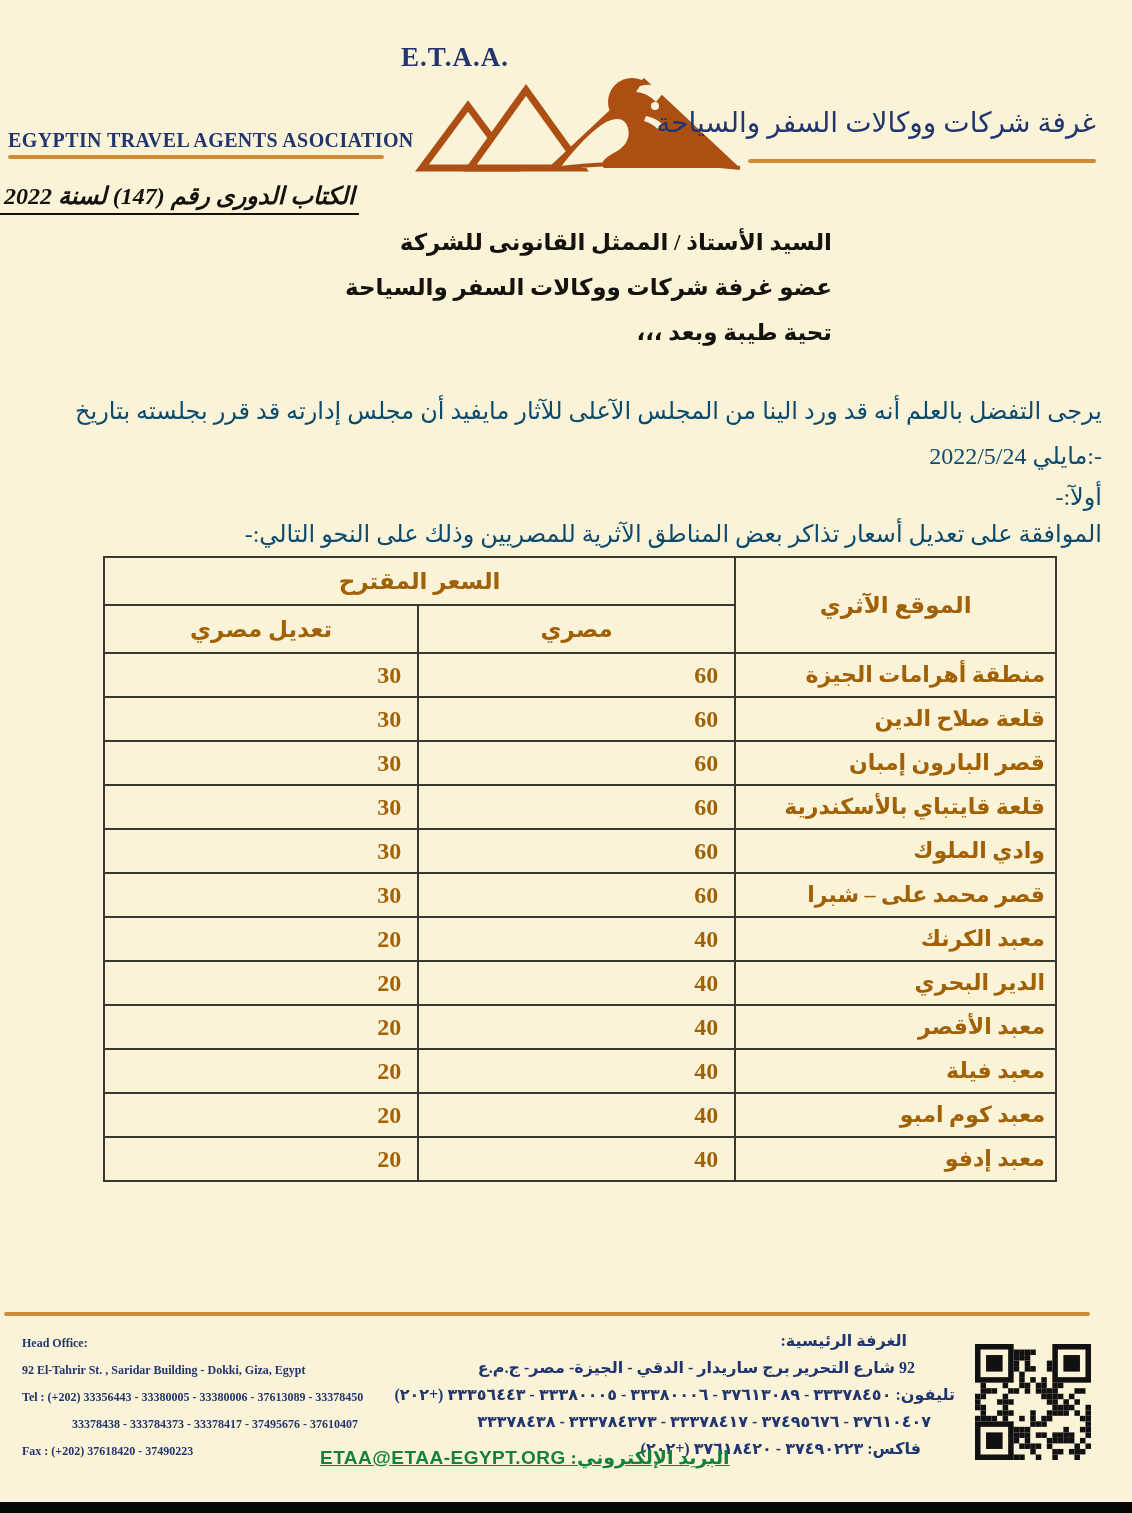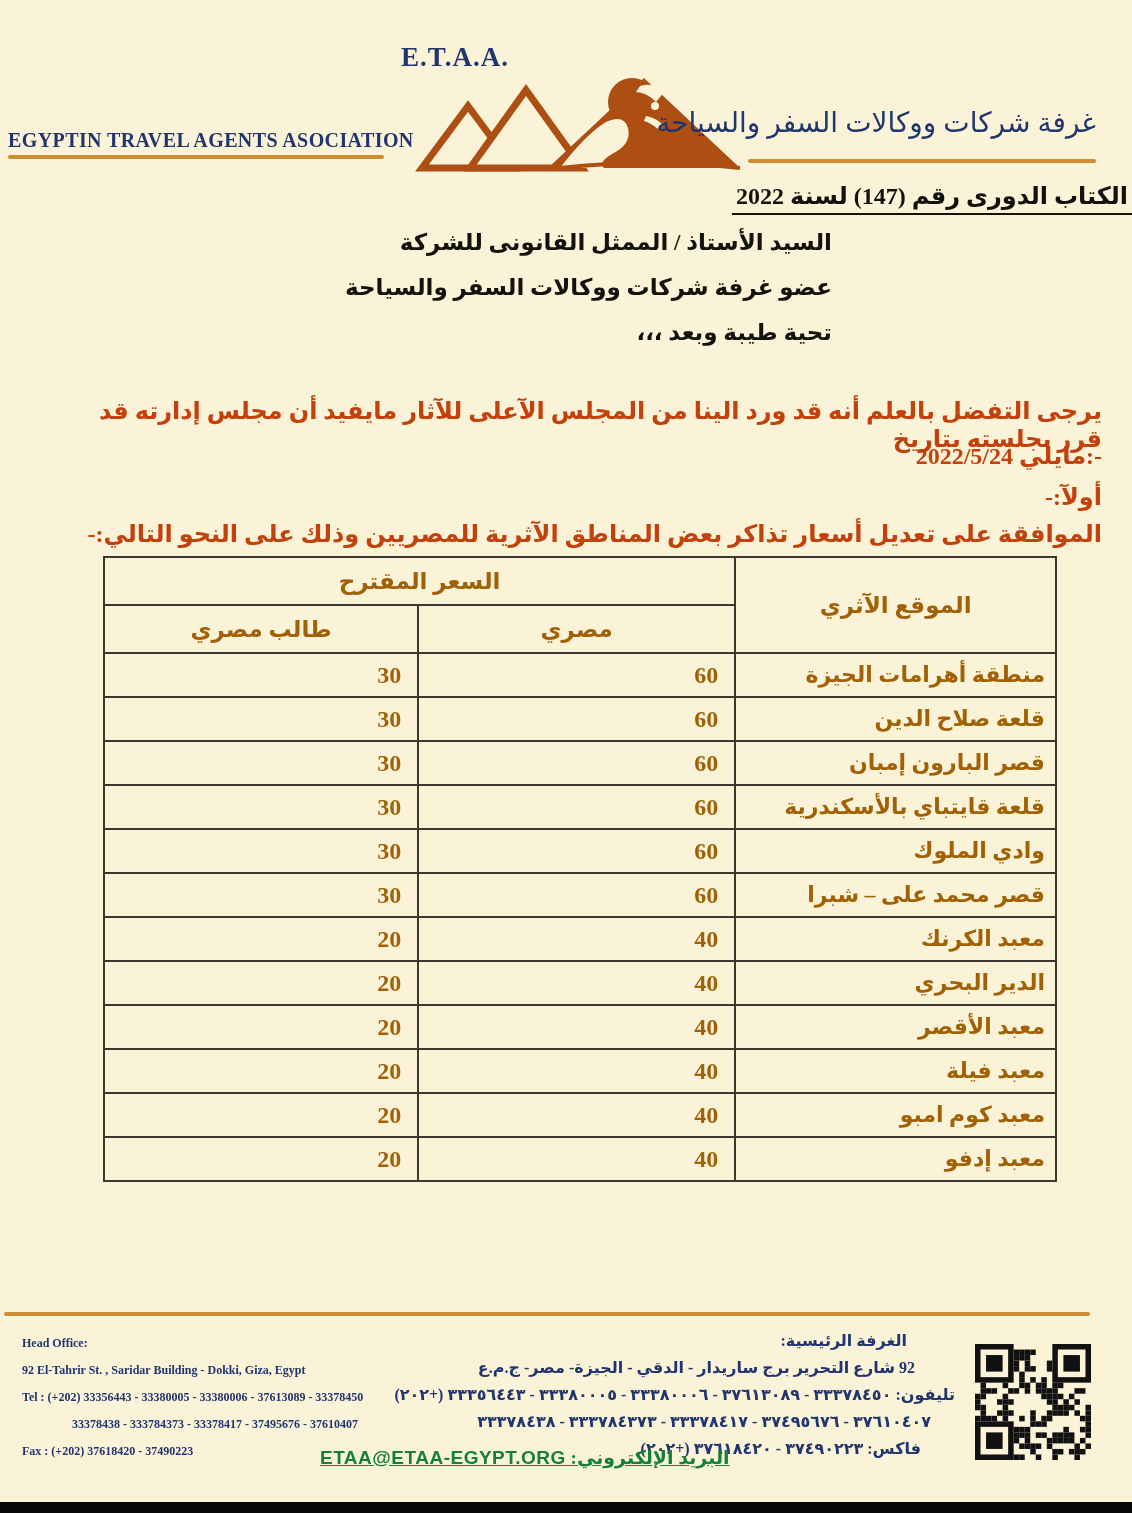--- a/index.html
+++ b/index.html
@@ -12,25 +12,25 @@
   .abs{position:absolute;}
   
   .etaa-abbrev{left:401px;top:42px;font-size:27px;font-weight:bold;color:#21356f;letter-spacing:1px;}
   .logo{left:410px;top:72px;width:332px;height:104px;}
   .org-en{left:8px;top:129px;font-size:20px;font-weight:bold;color:#21356f;letter-spacing:.4px;}
   .rule{height:4px;background:#cf8c33;border-radius:2px;}
   .rule-en{left:8px;top:155px;width:376px;}
   .rule-ar{left:748px;top:159px;width:348px;}
   .org-ar{right:36px;top:106px;font-size:28px;font-weight:normal;color:#21356f;direction:rtl;}
   
-  .title-line{left:0;top:182px;width:1132px;text-align:right;}
+  .title-line{left:0;top:182px;width:1132px;text-align:left;font-style:italic;}
   .title-line span{display:inline-block;font-size:24px;font-weight:bold;color:#14120d;border-bottom:2px solid #14120d;padding:0 4px 3px 4px;direction:rtl;}
   .recipients{right:300px;top:220px;text-align:right;direction:rtl;color:#14120d;font-weight:bold;font-size:23px;line-height:45px;}
   .recipients .indent{padding-left:42px;}
-  .bodyline{left:68px;right:30px;text-align:right;direction:rtl;color:#c2410c;font-weight:bold;font-size:24px;}
+  .bodyline{left:68px;right:30px;text-align:right;direction:rtl;color:#0c4a6e;font-weight:normal;font-size:24px;}
   .bl1{top:397px;}
   .bl2{top:442px;direction:ltr;}
   .bl3{top:483px;}
   .bl4{top:520px;}
   
   .price-table{left:103px;top:556px;width:954px;border-collapse:collapse;direction:rtl;table-layout:fixed;}
   .price-table td{border:2px solid #3a382f;color:#a16207;font-weight:bold;vertical-align:middle;}
   .price-table .hdr{font-size:23px;text-align:center;height:44px;}
   .price-table .site{font-size:22px;text-align:right;padding-right:10px;height:40px;}
   .price-table .num{font-size:24px;text-align:right;padding-right:16px;height:40px;}
@@ -92,21 +92,21 @@
       <col style="width:33.3%">
       <col style="width:33%">
     </colgroup>
   <tbody>
   <tr>
     <td class="hdr" rowspan="2">الموقع الآثري</td>
     <td class="hdr" colspan="2">السعر المقترح</td>
   </tr>
   <tr>
     <td class="hdr">مصري</td>
-    <td class="hdr">طالب مصري</td>
+    <td class="hdr">تعديل مصري</td>
   </tr>
   <tr>
         <td class="site">منطقة أهرامات الجيزة</td>
         <td class="num">60</td>
         <td class="num">30</td>
       </tr>
   <tr>
         <td class="site">قلعة صلاح الدين</td>
         <td class="num">60</td>
         <td class="num">30</td>

